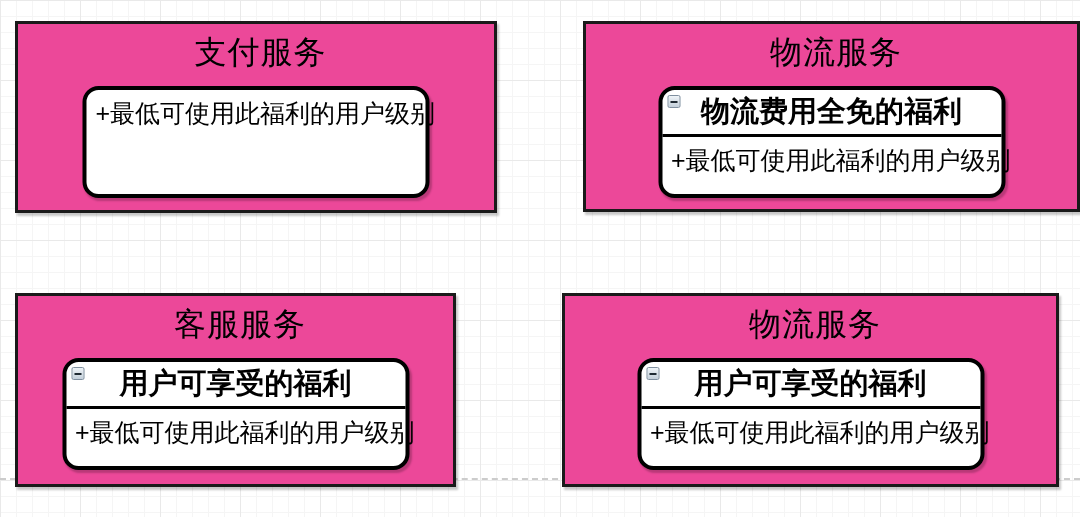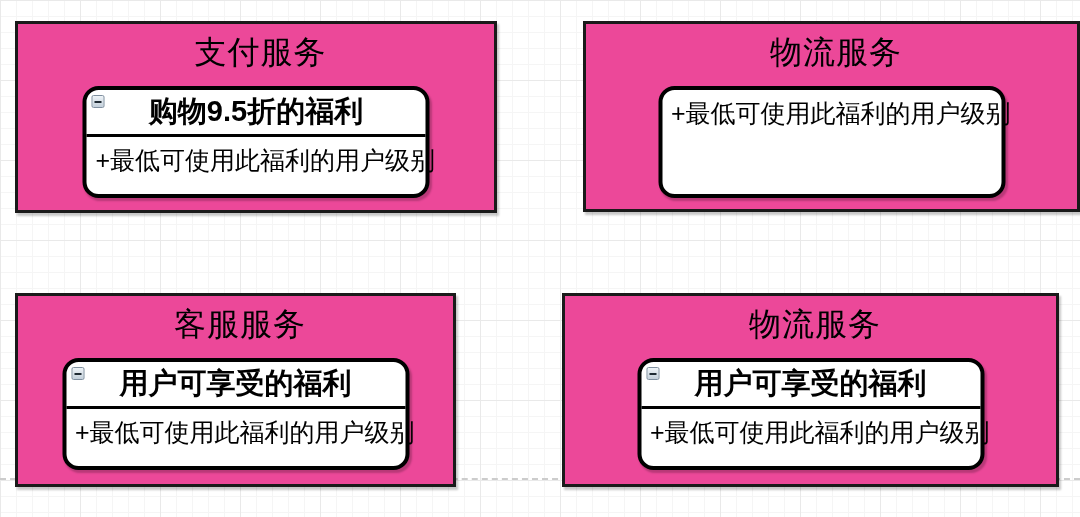--- a/index.html
+++ b/index.html
@@ -109,35 +109,35 @@
   }
 </style>
 </head>
 <body>
 
 <div class="page-break"></div>
 
 <div class="card c0">
   <div class="card-title">支付服务</div>
   <div class="uml-class">
-    <div class="uml-header">
-      <span class="collapse-icon">
-          <span class="minus-bar"></span>
-        </span>
-      <span class="uml-title">购物9.5折的福利</span>
-    </div>
     <div class="uml-body">
       <div class="uml-attr">+最低可使用此福利的用户级别</div>
     </div>
   </div>
 </div>
 
 <div class="card c1">
   <div class="card-title">物流服务</div>
   <div class="uml-class">
+    <div class="uml-header">
+      <span class="collapse-icon">
+          <span class="minus-bar"></span>
+        </span>
+      <span class="uml-title">物流费用全免的福利</span>
+    </div>
     <div class="uml-body">
       <div class="uml-attr">+最低可使用此福利的用户级别</div>
     </div>
   </div>
 </div>
 
 <div class="card c2">
   <div class="card-title">客服服务</div>
   <div class="uml-class">
     <div class="uml-header">

